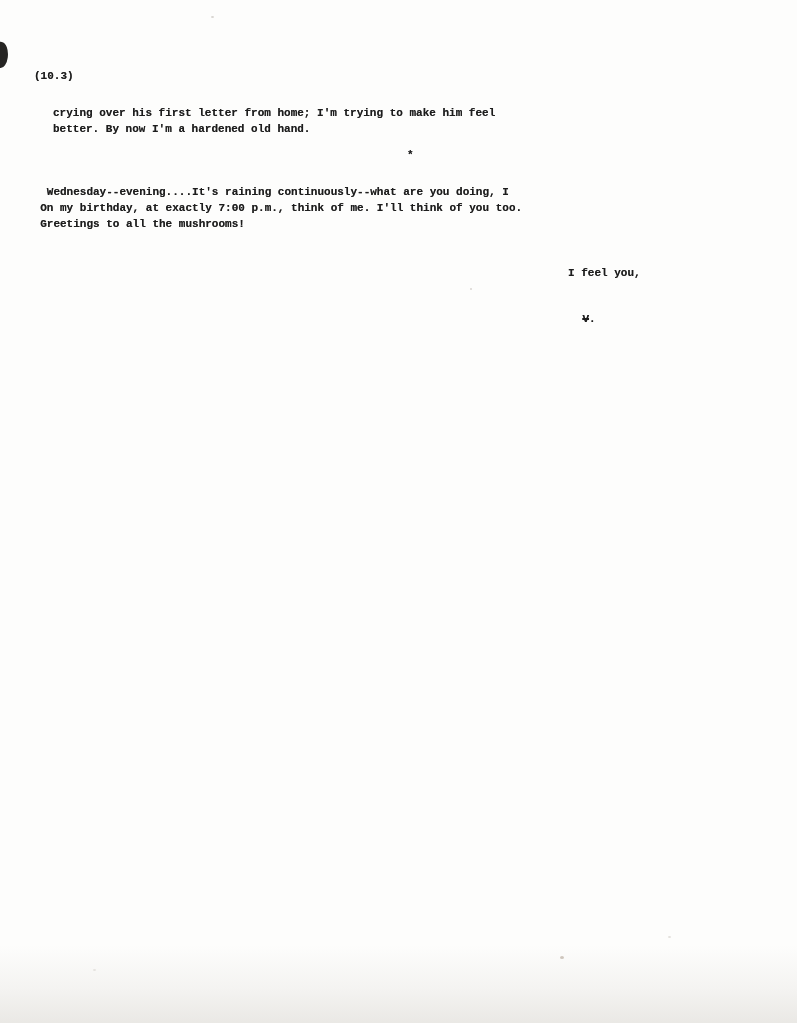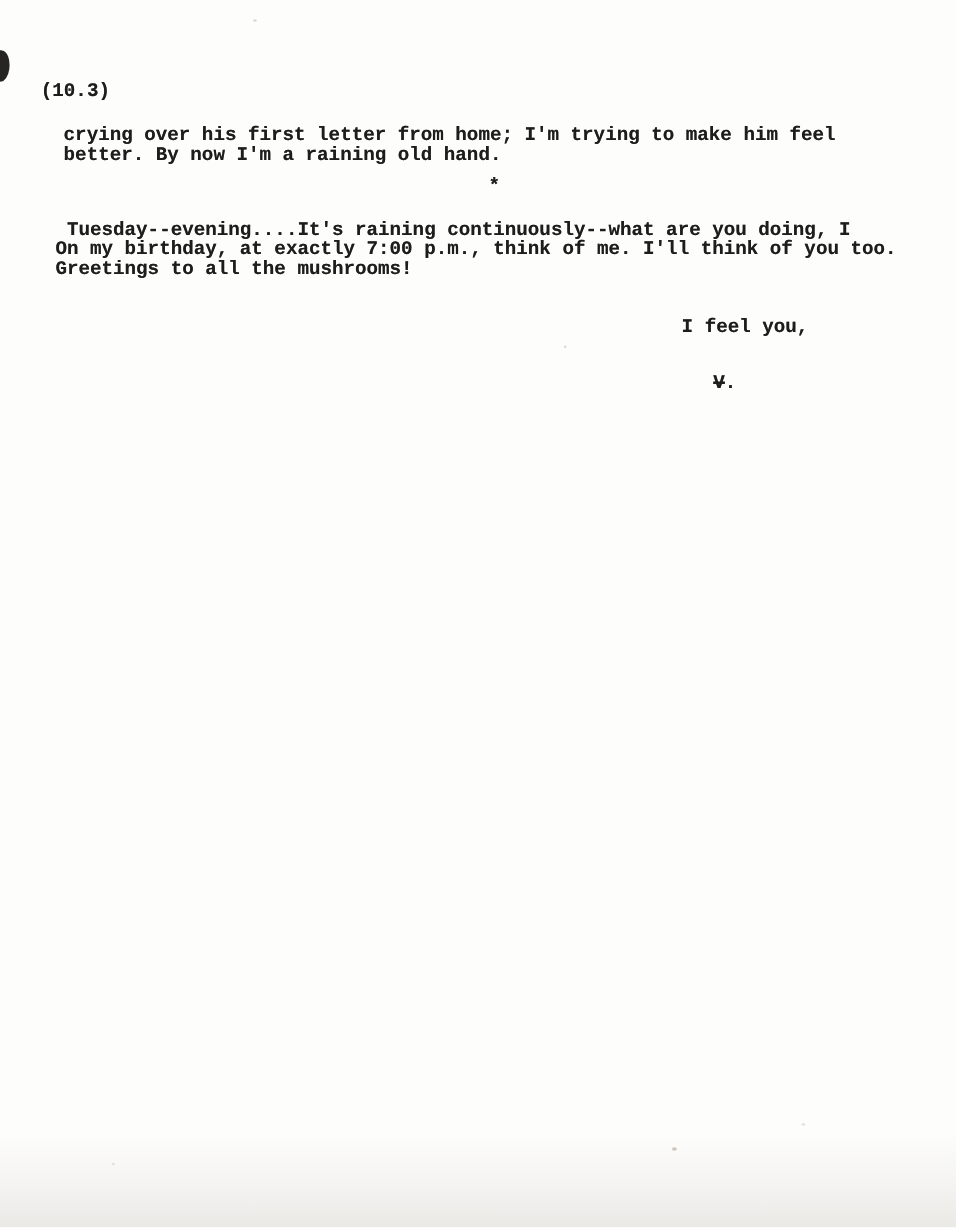--- a/index.html
+++ b/index.html
@@ -4,21 +4,21 @@
 <style>
   html, body { margin: 0; padding: 0; background: #ffffff; }
   .page {
     position: relative;
     width: 797px;
     height: 1023px;
     background: #fdfdfc;
     overflow: hidden;
     font-family: "Liberation Mono", "DejaVu Sans Mono", monospace;
     font-weight: 700;
-    font-size: 16px;
+    font-size: 11px;
     color: #1d1d1d;
     text-shadow: 0 0 0.5px rgba(30,30,30,0.65);
   }
   
   .page::after {
     content: "";
     position: absolute;
     left: 0; right: 0; bottom: 0;
     height: 78px;
     background: linear-gradient(180deg,
@@ -71,27 +71,27 @@
 <body>
 
 <div class="page">
 
   <div class="ink-blob"></div>
 
   <div class="abs line section-number">(10.3)</div>
 
   <div class="abs para-1">
     <div class="line">crying over his first letter from home; I'm trying to make him feel</div>
-    <div class="line">better. By now I'm a raining old hand.</div>
+    <div class="line">better. By now I'm a hardened old hand.</div>
   </div>
 
   <div class="abs line separator">*</div>
 
   <div class="abs para-2">
-    <div class="line">   Tuesday--evening....It's raining continuously--what are you doing, I</div>
+    <div class="line">   Wednesday--evening....It's raining continuously--what are you doing, I</div>
     <div class="line">  On my birthday, at exactly 7:00 p.m., think of me. I'll think of you too.</div>
     <div class="line">  Greetings to all the mushrooms!</div>
   </div>
 
   <div class="abs line closing">I feel you,</div>
 
   <div class="abs line signature">
     <span class="struck">V</span><span>.</span>
   </div>
 

